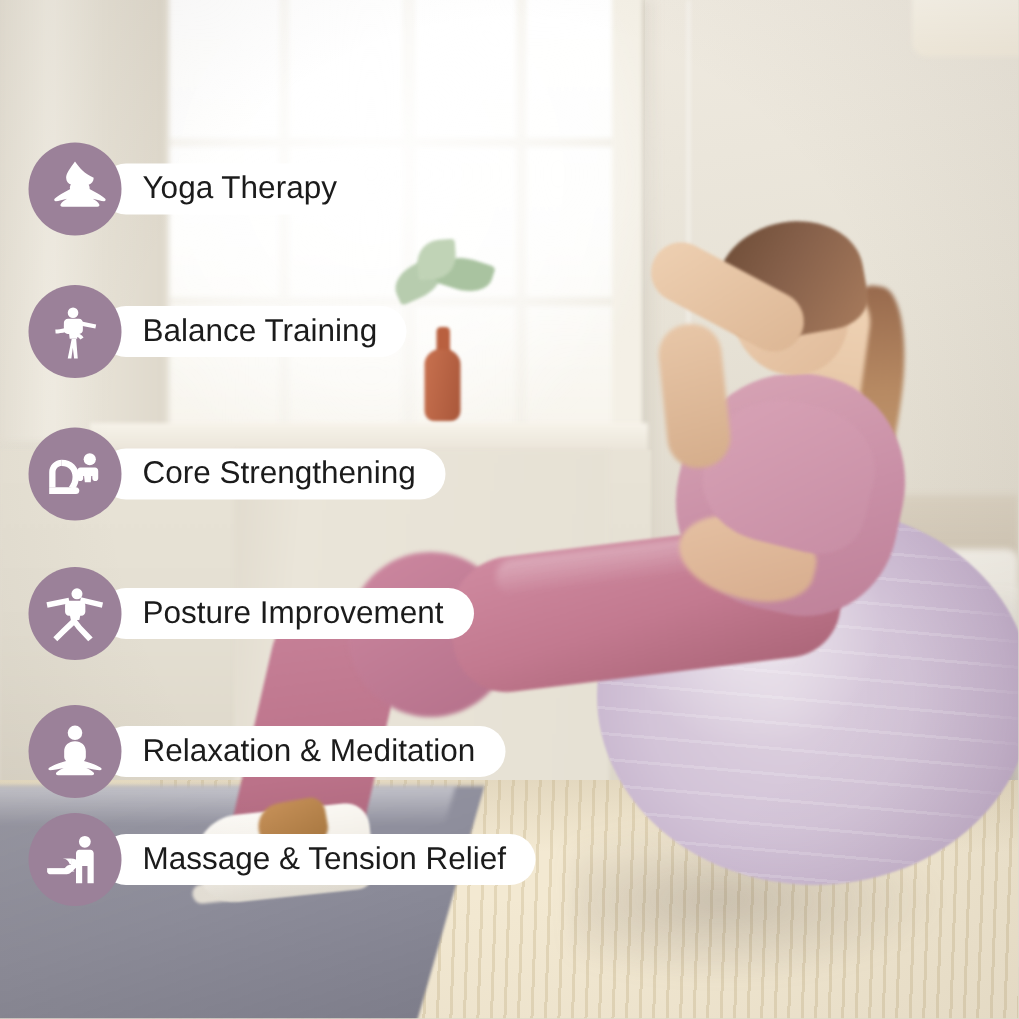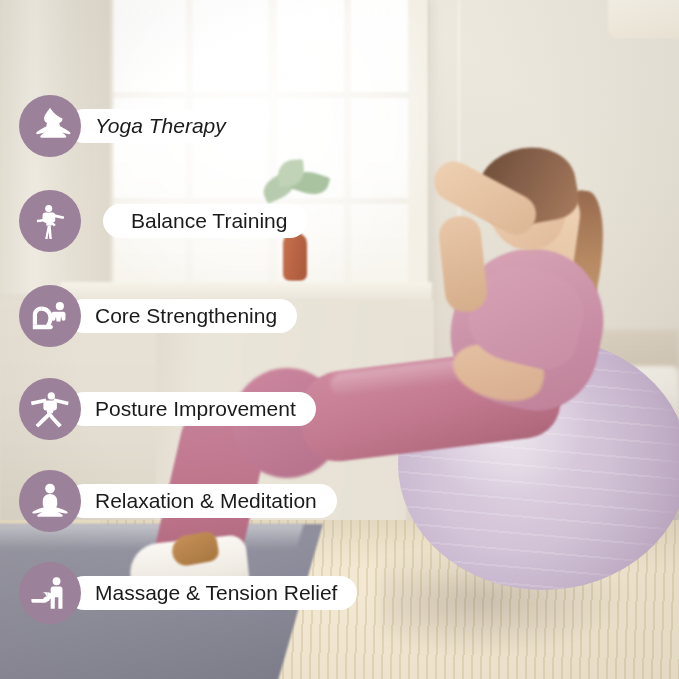--- a/index.html
+++ b/index.html
@@ -346,33 +346,33 @@
   <div class="hair-top"></div>
   <div class="arm-left"></div>
   <div class="arm-left-low"></div>
 
   <div class="vignette"></div>
 </div>
 
 <div id="overlay">
 
 
-  <div class="feature" style="top:95px;font-style:italic;">
+  <div class="feature" style="top:95px;">
     <div class="icon-circle">
       <svg viewBox="0 0 64 64" fill="#fff" aria-hidden="true">
         <path d="M32 4c-5 7-9 12-9 16.5 0 3.6 2.2 6.2 5.1 7.2-.6.9-1 2-1 3.2 0 .4 0 .8.1 1.1-2.6 1.4-5.6 3-8.3 4.6-3.6 2.1-6.4 4-7.6 5.4-.9 1.1-.3 2.4 1.2 2.4 2.8 0 7.4-1.2 11.5-2.4-2.9 1.6-5.6 3.6-6.6 5.4-.7 1.3.2 2.6 1.9 2.6h35.4c1.7 0 2.6-1.3 1.9-2.6-1-1.8-3.7-3.8-6.6-5.4 4.1 1.2 8.7 2.4 11.5 2.4 1.5 0 2.1-1.3 1.2-2.4-1.2-1.4-4-3.3-7.6-5.4-2.7-1.6-5.7-3.2-8.3-4.6.1-.3.1-.7.1-1.1 0-1.2-.4-2.3-1-3.2 2.9-1 5.1-3.6 5.1-7.2C41 16 37 11 32 4z"></path>
         <circle cx="32" cy="30.5" r="5.2"></circle>
       </svg>
     </div>
     <div class="label-pill">
       <span>Yoga Therapy</span>
     </div>
   </div>
 
-  <div class="feature" style="top:190px;gap:36px;">
+  <div class="feature" style="top:190px;">
     <div class="icon-circle">
       <svg viewBox="0 0 64 64" fill="#fff" aria-hidden="true">
         <circle cx="30" cy="13" r="5.4"></circle>
         <path d="M25 19h11c2.4 0 4 1.8 4 4.2v7.4c0 2.2-1.6 3.9-3.8 3.9h-1.6l-.4 4.8h-7.6l-.6-4.8h-1.4c-2.2 0-3.9-1.7-3.9-3.9v-7.4c0-2.4 1.7-4.2 4.3-4.2z"></path>
         <path d="M37.5 21.5l16 3.5-.8 4-15.8-3z"></path>
         <path d="M20.5 26.5l7.5-6 3 3.6-7.6 6.2z"></path>
         <path d="M22.5 32.5c-3.6 1-7 1.5-10.2 1.5l-.3-4c3 0 6-.5 9.3-1.4z"></path>
         <path d="M28.6 39.5h4.6l1.6 20h-3.7l-1.3-11-1.5 11h-3.7z"></path>
         <path d="M33.5 33.5c3 .3 5.6 2 7.2 4.6l-3.2 2.1c-1.1-1.7-2.7-2.6-4.6-2.8z"></path>
       </svg>
@@ -418,21 +418,21 @@
       <svg viewBox="0 0 64 64" fill="#fff" aria-hidden="true">
         <circle cx="32" cy="13" r="7.4"></circle>
         <path d="M32 21.5c-6.4 0-11 4.2-11 10.4v5.5c0 1.7.7 3.2 1.9 4.2-3.6 1-7.6 2.2-10.7 3.5-3.2 1.3-5.6 2.6-6.7 3.7-1 1-.5 2.3 1.1 2.3 3.1 0 8.9-1.1 14-2.3-3.2 1.4-6.3 3.1-7.5 4.6-1 1.2-.2 2.6 1.5 2.6h34.8c1.7 0 2.5-1.4 1.5-2.6-1.2-1.5-4.3-3.2-7.5-4.6 5.1 1.2 10.9 2.3 14 2.3 1.6 0 2.1-1.3 1.1-2.3-1.1-1.1-3.5-2.4-6.7-3.7-3.1-1.3-7.1-2.5-10.7-3.5 1.2-1 1.9-2.5 1.9-4.2v-5.5c0-6.2-4.6-10.4-11-10.4z"></path>
       </svg>
     </div>
     <div class="label-pill">
       <span>Relaxation &amp; Meditation</span>
     </div>
   </div>
 
-  <div class="feature" style="top:562px;">
+  <div class="feature" style="top:542px;">
     <div class="icon-circle">
       <svg viewBox="0 0 64 64" fill="#fff" aria-hidden="true">
         <circle cx="42" cy="14" r="6"></circle>
         <path d="M36.5 22h11c2 0 3.5 1.6 3.5 3.6V56h-6.3V38.5h-5.4V56h-6.3V25.6c0-2 1.5-3.6 3.5-3.6z"></path>
         <path d="M28 31c3.5 0 6.6 1.4 8.6 3.6l-4.3 4.6c-1-1.1-2.5-1.8-4.3-1.8z"></path>
         <path d="M28 31v6.4c-2.2 0-4 .8-5.3 2.1l-1.6 1.6H6.5c-1.6 0-2.9 1.3-2.9 2.9s1.3 2.9 2.9 2.9h17.3c1.5 0 2.9-.6 4-1.6l3.6-3.5c1.2-1.2 2.9-1.9 4.6-1.9h3v-6.4h-3c-3.3 0-6.5 1.3-8.9 3.6l-.3.3c-.9-3.6-3.8-6.4-7.3-6.4z" transform="translate(0,0)"></path>
         <path d="M6.5 41h19.8c1.1 0 2.1.4 2.9 1.1l2.3 2.1H6.5c-1.6 0-2.9-1.3-2.9-2.9 0-.1 0-.2 0-.3z"></path>
       </svg>
     </div>
     <div class="label-pill">

